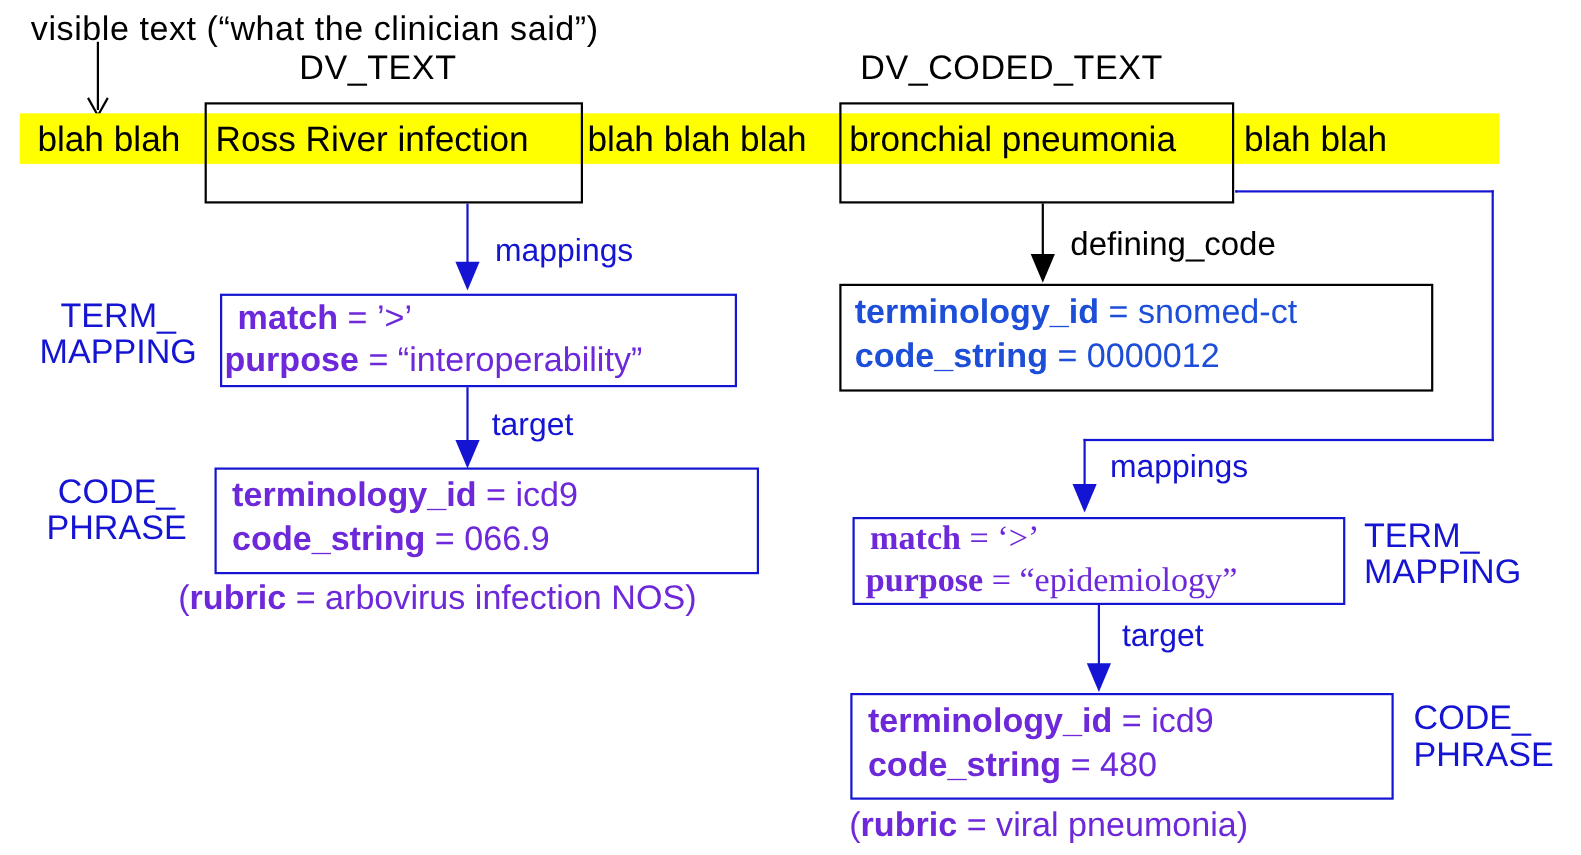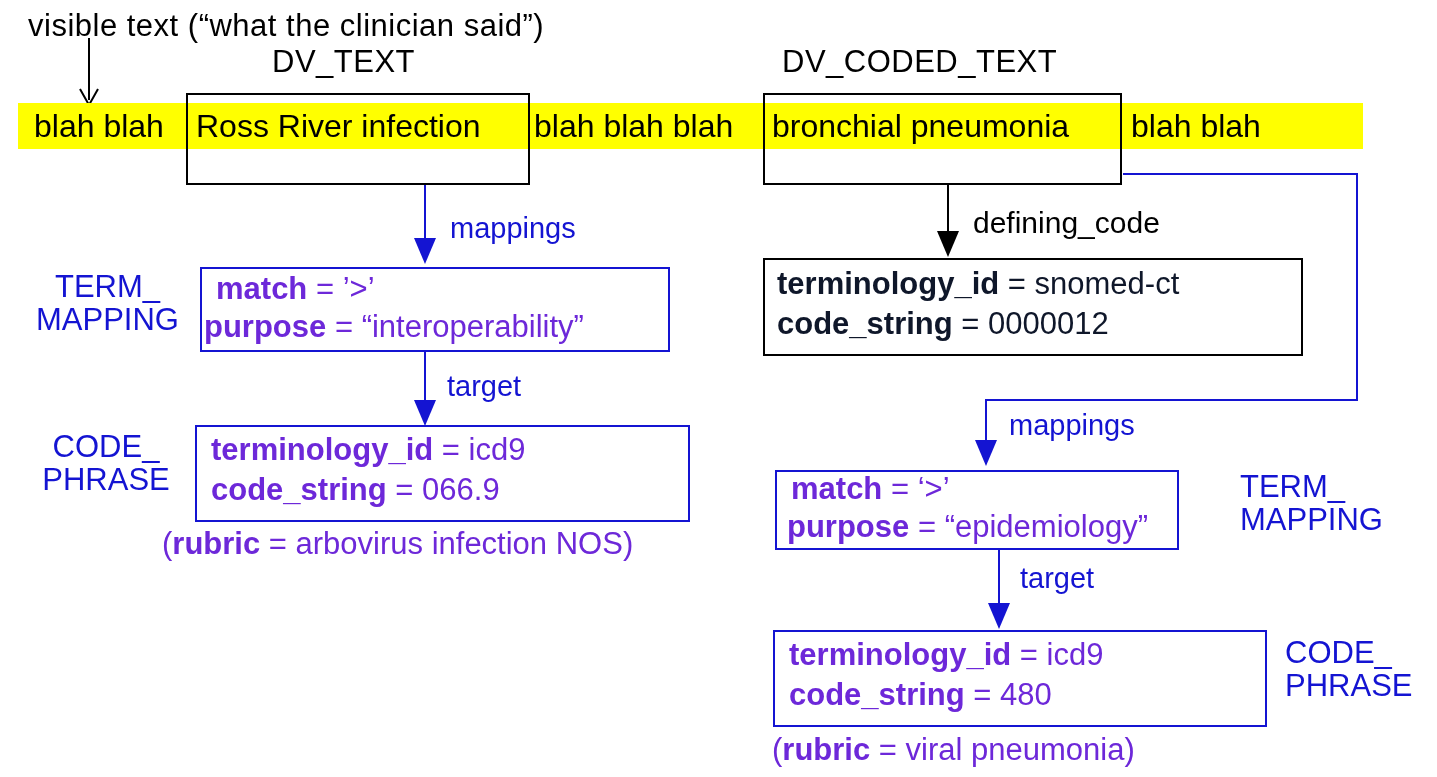--- a/index.html
+++ b/index.html
@@ -72,21 +72,21 @@
     background: transparent;
   }
   .box-black { border: 2px solid #000000; }
   .box-blue  { border: 2px solid #1414d2; }
 
   .attrline {
     white-space: nowrap;
     line-height: 1.12;
   }
   .attrline b { font-weight: bold; }
-  .attr-black { color: #0f172a; font-size: 31px; }
+  .attr-black { color: #1d4ed8; font-size: 31px; }
   .attr-blue  { color: #6d28d9; font-size: 31px; }
 
   
   .vline-black { background: #000000; width: 2px; }
   .vline-blue  { background: #1414d2; width: 2px; }
   .hline-blue  { background: #1414d2; height: 2px; }
 
   .arrowhead-black-solid {
     width: 0; height: 0;
     border-left: 11px solid transparent;
@@ -181,21 +181,21 @@
   </div>
 
   <div class="abs vline-blue" style="left:1123px; top:173px; height:2px;"></div>
   <div class="abs hline-blue" style="left:1123px; top:173px; width:235px;"></div>
   <div class="abs vline-blue" style="left:1356px; top:173px; height:228px;"></div>
   <div class="abs hline-blue" style="left:985px; top:399px; width:373px;"></div>
   <div class="abs vline-blue" style="left:985px; top:399px; height:45px;"></div>
   <div class="abs arrowhead-blue-solid" style="left:975px; top:440px;"></div>
   <div class="abs edgelabel" style="left:1009px; top:409px;">mappings</div>
 
-  <div class="abs box box-blue" style="left:775px; top:470px; width:404px; height:80px;">
+  <div class="abs box box-blue" style="left:775px; top:470px; width:448px; height:80px;font-family:Liberation Serif, serif;">
     <div class="attrline attr-blue" style="position:absolute; left:14px; top:0px;">
       <b>match</b><span> = </span><span>‘&gt;’</span>
     </div>
     <div class="attrline attr-blue" style="position:absolute; left:10px; top:38px;">
       <b>purpose</b><span> = </span><span>“epidemiology”</span>
     </div>
   </div>
   <div class="abs lbl" style="left:1240px; top:470px; width:190px; text-align:left;">
     <div>TERM_</div>
     <div>MAPPING</div>

